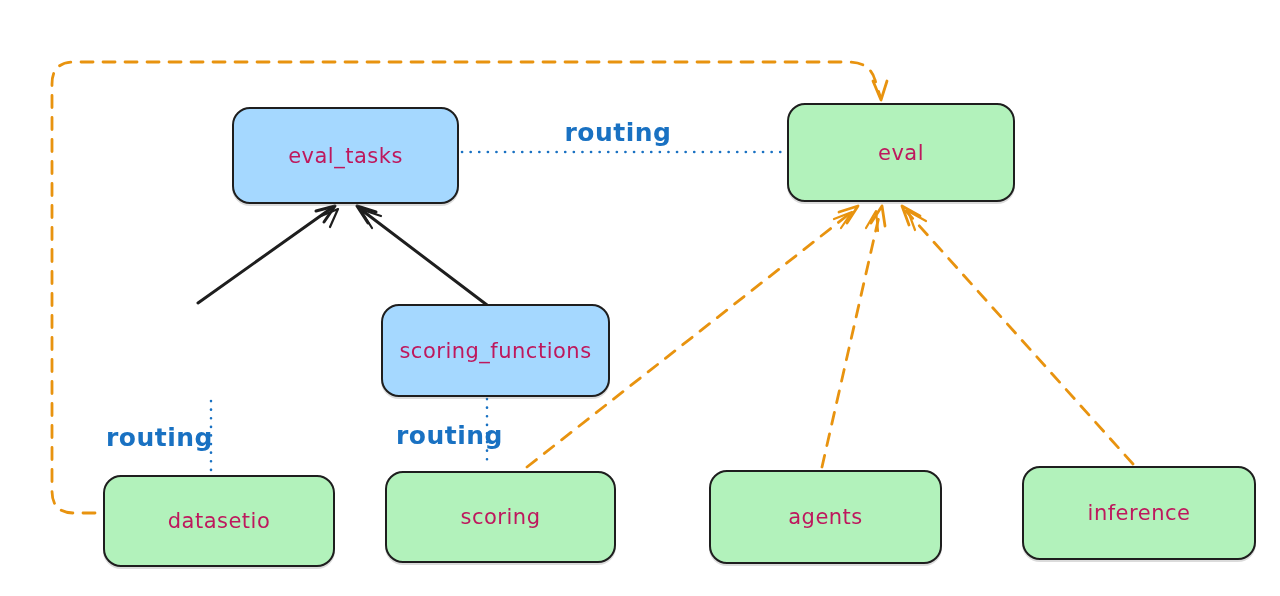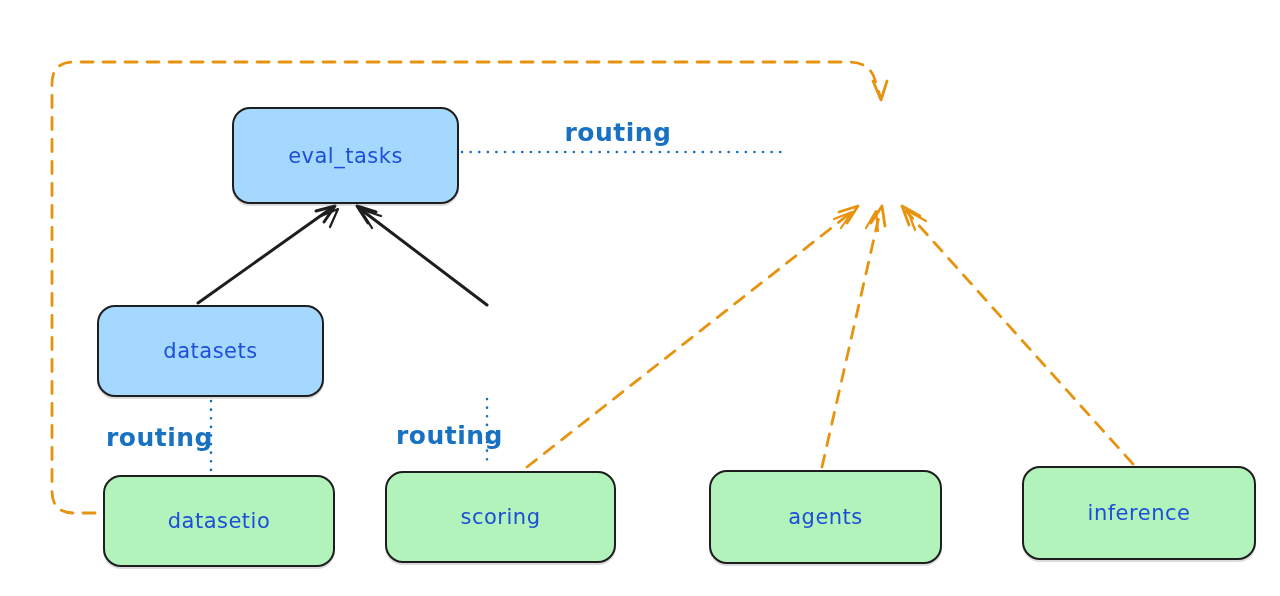--- a/index.html
+++ b/index.html
@@ -19,21 +19,21 @@
   }
   .node {
     position: absolute;
     box-sizing: border-box;
     border: 2.5px solid #1e1e1e;
     border-radius: 18px;
     display: flex;
     align-items: center;
     justify-content: center;
     font-size: 21px;
-    color: #1d4ed8;
+    color: #be185d;
     letter-spacing: 0.5px;
     box-shadow: 0 2px 0 rgba(110,110,110,0.25);
   }
   .node.blue  { background: #a5d8ff; }
   .node.green { background: #b2f2bb; }
   .edge-label {
     position: absolute;
     color: #1971c2;
     font-size: 25px;
     font-weight: 600;
@@ -75,25 +75,28 @@
       <path d="M926 221 L908 211 L915 230" stroke-width="2.2"></path>
       <path d="M95 513 L74 513 Q52 513 52 491 L52 84 Q52 62 74 62 L848 62 Q870 62 875 80 L880 96" stroke-dasharray="12 10"></path>
       <path d="M887 81 L881 100 L873 81"></path>
     </g>
   </svg>
 
   <div class="node blue" style="left:232px; top:107px; width:227px; height:97px;">
     <span>eval_tasks</span>
   </div>
 
-
-  <div class="node blue" style="left:97px; top:305px; width:227px; height:92px;">
-    <span>datasets</span>
+  <div class="node green" style="left:787px; top:103px; width:228px; height:99px;">
+    <span>eval</span>
   </div>
 
+
+  <div class="node blue" style="left:381px; top:304px; width:229px; height:93px;">
+    <span>scoring_functions</span>
+  </div>
 
   <div class="node green" style="left:95px; top:475px; width:232px; height:92px;margin-left:8px;">
     <span>datasetio</span>
   </div>
 
   <div class="node green" style="left:709px; top:470px; width:233px; height:94px;">
     <span>agents</span>
   </div>
 
   <div class="node green" style="left:385px; top:471px; width:231px; height:92px;">

